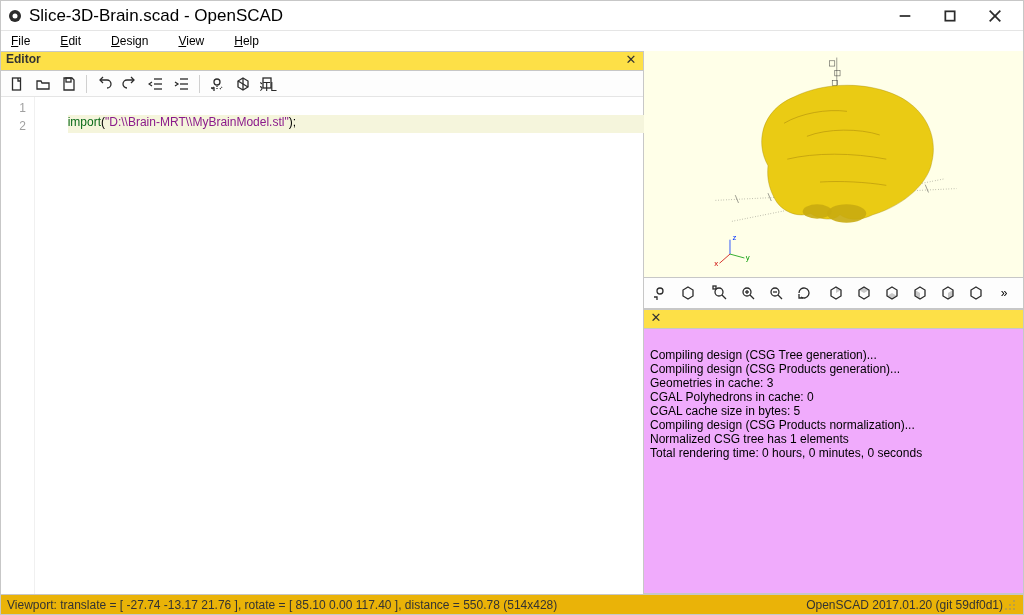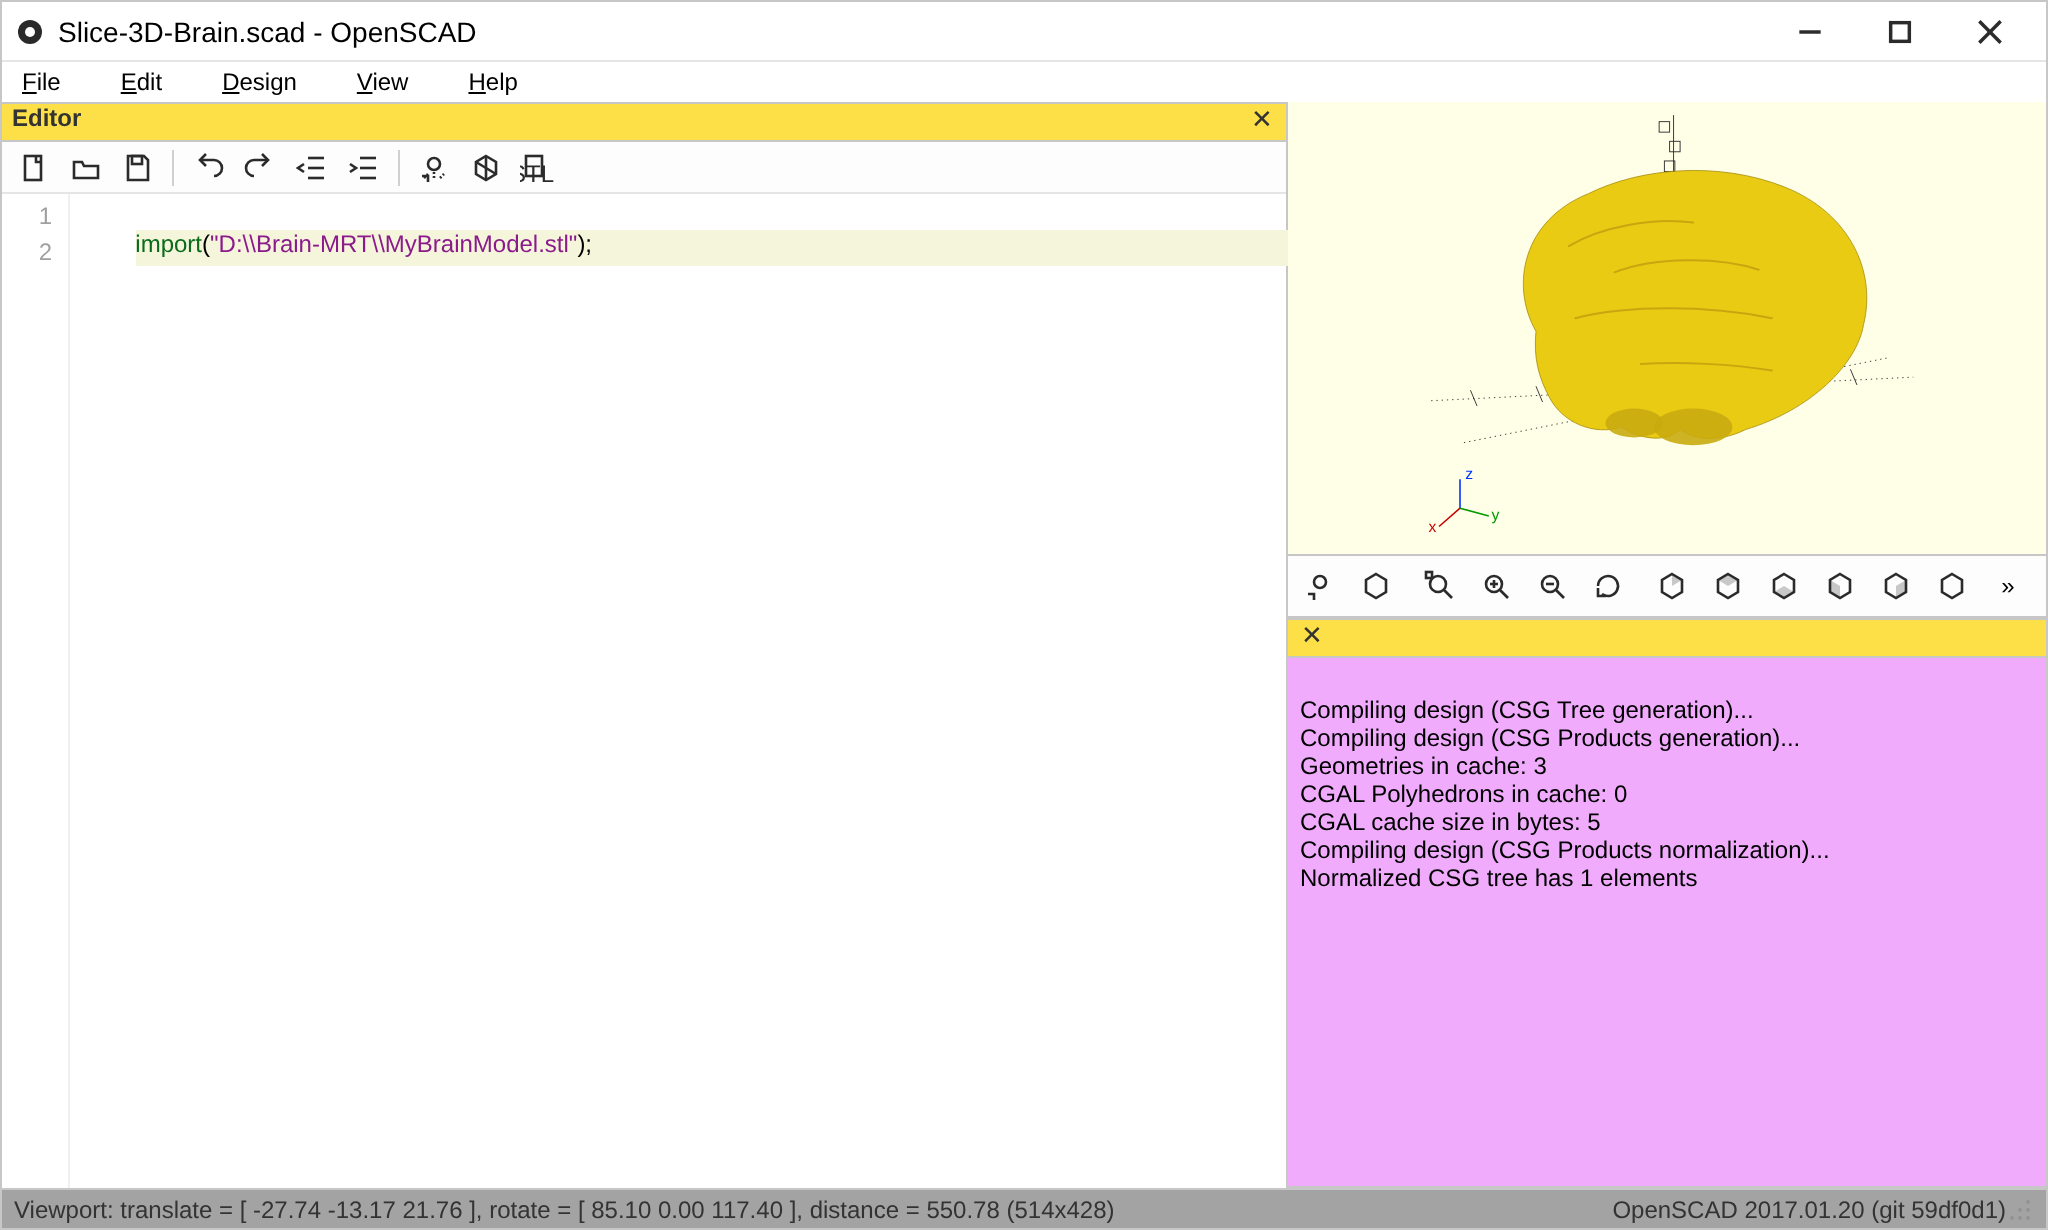--- a/index.html
+++ b/index.html
@@ -1,20 +1,20 @@
 <!DOCTYPE html>
 <html><head>
 <meta charset="utf-8">
 <style>
 * { margin: 0; padding: 0; box-sizing: border-box; font-family: "Segoe UI", Tahoma, sans-serif; font-size: 12px; }
 body { width: 1024px; height: 615px; background: #fff; display: flex; flex-direction: column; border: 1px solid #c7c7c7; overflow: hidden; }
 
 .titlebar { height: 30px; background: #fff; display: flex; align-items: center; padding: 0 6px; border-bottom: 1px solid #e5e5e5; }
 .titlebar .app-icon { width: 16px; height: 16px; margin-right: 6px; }
-.titlebar .title { flex: 1; font-size: 14px; color: #000; }
+.titlebar .title { flex: 1; font-size: 17px; color: #000; }
 .titlebar .win-btn { width: 45px; height: 29px; display: flex; align-items: center; justify-content: center; color: #333; cursor: default; }
 
 .menubar { height: 20px; display: flex; align-items: center; padding: 0 4px; gap: 18px; }
 .menubar .menu-item { padding: 1px 6px; font-size: 12px; cursor: default; }
 .menubar .menu-item .ul { text-decoration: underline; }
 
 .content { flex: 1; display: flex; min-height: 0; }
 .left-pane { width: 643px; display: flex; flex-direction: column; border-right: 1px solid #c7c7c7; }
 .right-pane { flex: 1; display: flex; flex-direction: column; min-width: 0; }
 
@@ -37,21 +37,21 @@
 .code .cursor-line { background: #f5f5dc; display: inline-block; width: 100%; }
 
 .viewport { flex: 1; background: #ffffe8; position: relative; overflow: hidden; }
 .viewport svg { width: 100%; height: 100%; display: block; }
 
 .view-toolbar { height: 32px; background: #fdfdfd; border-top: 1px solid #c7c7c7; border-bottom: 1px solid #c7c7c7; display: flex; align-items: center; padding: 0 4px; gap: 4px; }
 .view-toolbar .tbtn { width: 24px; height: 24px; display:flex; align-items:center; justify-content:center; cursor:default; border-radius:2px; }
 
 .console-body { flex: 1; background: #f0abfc; padding: 19px 6px; font-size: 11px; color: #000; line-height: 14px; overflow: auto; border-bottom: 1px solid #c7c7c7; }
 
-.statusbar { height: 20px; background: #a3a3a3; border-top: 1px solid #c7c7c7; display: flex; align-items: center; padding: 0 6px; font-size: 11px; color: #333; }
+.statusbar { height: 20px; background: #eab308; border-top: 1px solid #c7c7c7; display: flex; align-items: center; padding: 0 6px; font-size: 11px; color: #333; }
 .statusbar .left { flex: 1; }
 .statusbar .grip { width:14px; height:14px; opacity:0.6; }
 
 
 svg.icon { width: 16px; height: 16px; stroke: #2b2b2b; fill: none; stroke-width: 1.3; }
 svg.icon .fill { fill: #2b2b2b; stroke: none; }
 </style>
 </head>
 <body>
 
@@ -298,20 +298,21 @@
       <span class="panel-close">✕</span>
     </div>
     <div class="console-body">
       <div>Compiling design (CSG Tree generation)...</div>
       <div>Compiling design (CSG Products generation)...</div>
       <div>Geometries in cache: 3</div>
       <div>CGAL Polyhedrons in cache: 0</div>
       <div>CGAL cache size in bytes: 5</div>
       <div>Compiling design (CSG Products normalization)...</div>
       <div>Normalized CSG tree has 1 elements</div>
+      <div>Total rendering time: 0 hours, 0 minutes, 0 seconds</div>
     </div>
   </div>
 </div>
 
 <div class="statusbar">
   <div class="left">Viewport: translate = [ -27.74 -13.17 21.76 ], rotate = [ 85.10 0.00 117.40 ], distance = 550.78 (514x428)</div>
   <div>OpenSCAD 2017.01.20 (git 59df0d1)</div>
   <svg class="grip" viewBox="0 0 14 14">
       <g fill="#888">
         <circle cx="11" cy="3" r="1"></circle>

